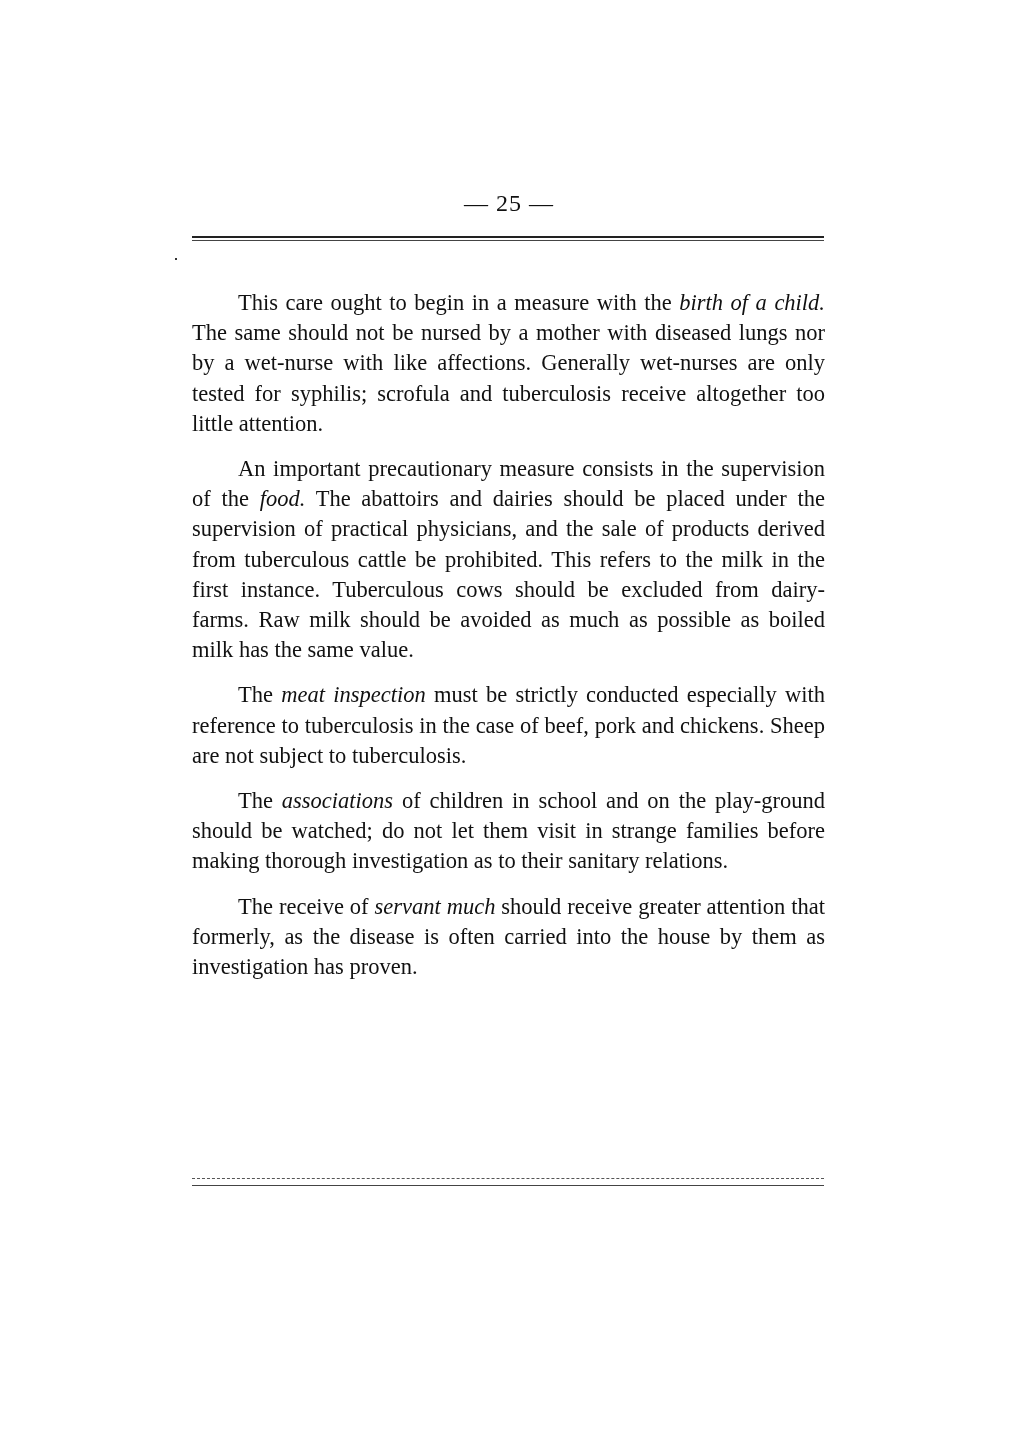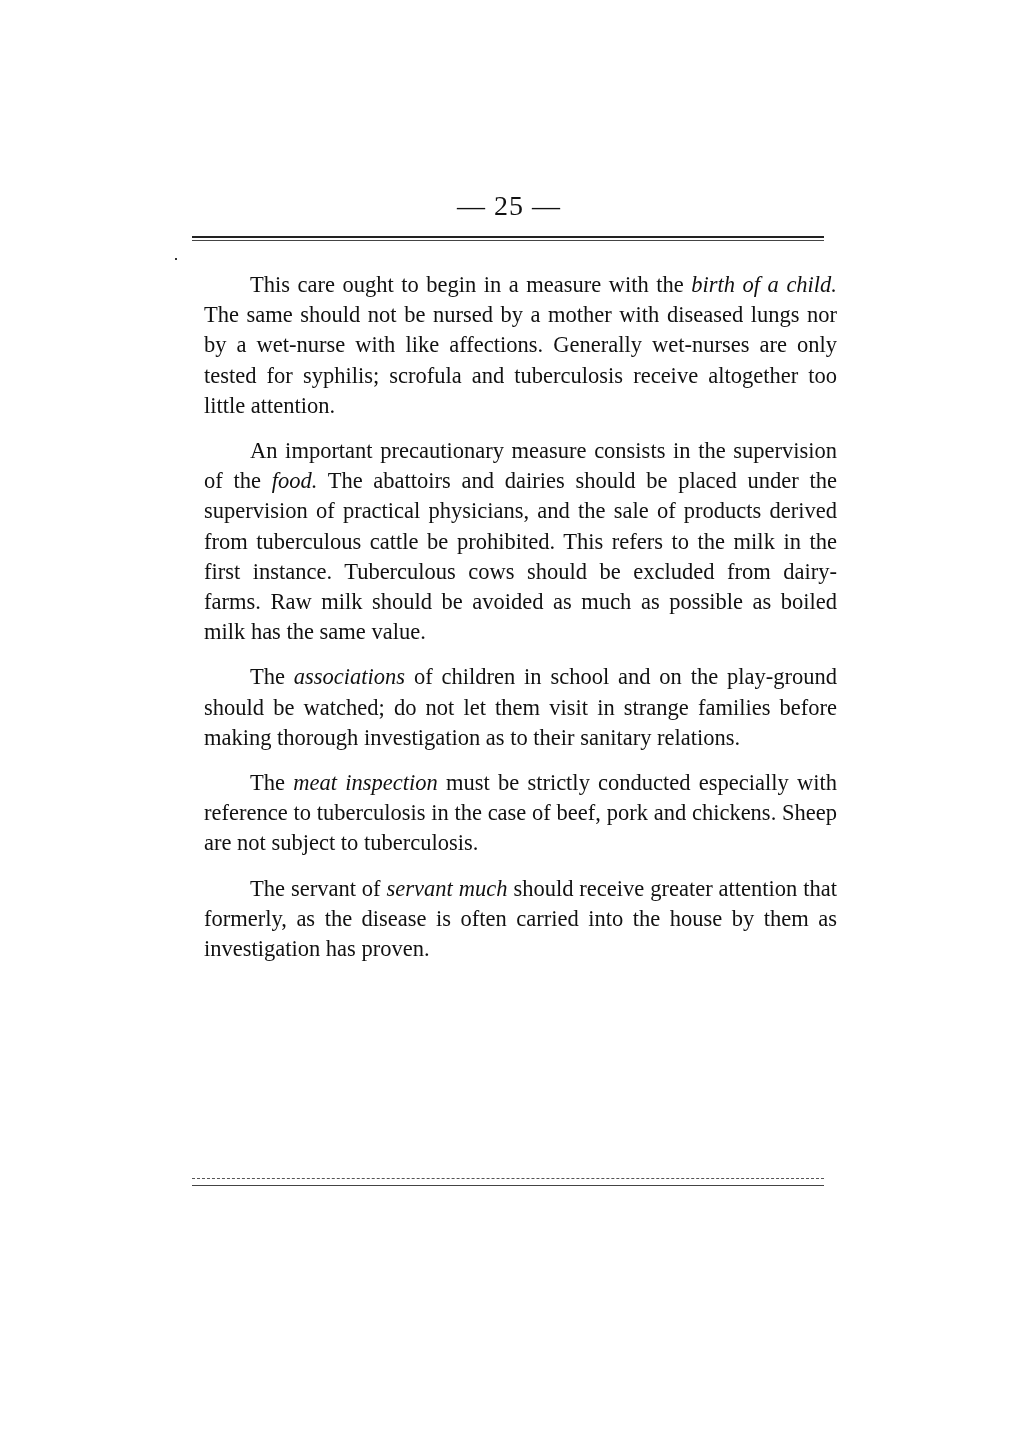--- a/index.html
+++ b/index.html
@@ -14,21 +14,21 @@
     overflow: hidden;
     font-family: "Liberation Serif", "DejaVu Serif", serif;
     color: #111111;
   }
   .page-number {
     position: absolute;
     top: 190px;
     left: 0;
     width: 1018px;
     text-align: center;
-    font-size: 28px;
+    font-size: 24px;
     letter-spacing: 1px;
   }
   .rule-top {
     position: absolute;
     left: 192px;
     width: 632px;
     top: 236px;
     height: 6px;
   }
   .rule-top .l1 {
@@ -43,27 +43,26 @@
     position: absolute;
     left: 175px;
     top: 258px;
     width: 2px;
     height: 2px;
     background: #333;
   }
   .content {
     position: absolute;
     left: 192px;
-    top: 270px;
+    top: 288px;
     width: 633px;
     font-size: 22.5px;
     line-height: 30.2px;
     text-align: justify;
     hyphens: none;
-    margin-left: 12px;
   }
   .content p {
     margin: 0 0 15px 0;
     text-indent: 46px;
   }
   .content em {
     font-style: italic;
   }
   .rule-bottom {
     position: absolute;
@@ -86,23 +85,23 @@
 <div class="dot"></div>
 
 <div class="content">
   <p>
     <span>This care ought to begin in a measure with the </span><em>birth of a child.</em><span> The same should not be nursed by a mother with diseased lungs nor by a wet-nurse with like affections. Generally wet-nurses are only tested for syphilis; scrofula and tuberculosis receive altogether too little attention.</span>
   </p>
   <p>
     <span>An important precautionary measure consists in the supervision of the </span><em>food.</em><span> The abattoirs and dairies should be placed under the supervision of practical physicians, and the sale of products derived from tuberculous cattle be prohibited. This refers to the milk in the first instance. Tuberculous cows should be excluded from dairy-farms. Raw milk should be avoided as much as possible as boiled milk has the same value.</span>
   </p>
   <p>
+    <span>The </span><em>meat inspection</em><span> must be strictly conducted especially with reference to tuberculosis in the case of beef, pork and chickens. Sheep are not subject to tuberculosis.</span>
+  </p>
+  <p>
     <span>The </span><em>associations</em><span> of children in school and on the play-ground should be watched; do not let them visit in strange families before making thorough investigation as to their sanitary relations.</span>
   </p>
   <p>
-    <span>The </span><em>meat inspection</em><span> must be strictly conducted especially with reference to tuberculosis in the case of beef, pork and chickens. Sheep are not subject to tuberculosis.</span>
-  </p>
-  <p>
-    <span>The servant of </span><em>servant much</em><span> should receive greater attention that formerly, as the disease is often carried into the house by them as investigation has proven.</span>
+    <span>The receive of </span><em>servant much</em><span> should receive greater attention that formerly, as the disease is often carried into the house by them as investigation has proven.</span>
   </p>
 </div>
 
 <div class="rule-bottom"></div>
 
 </body></html>

